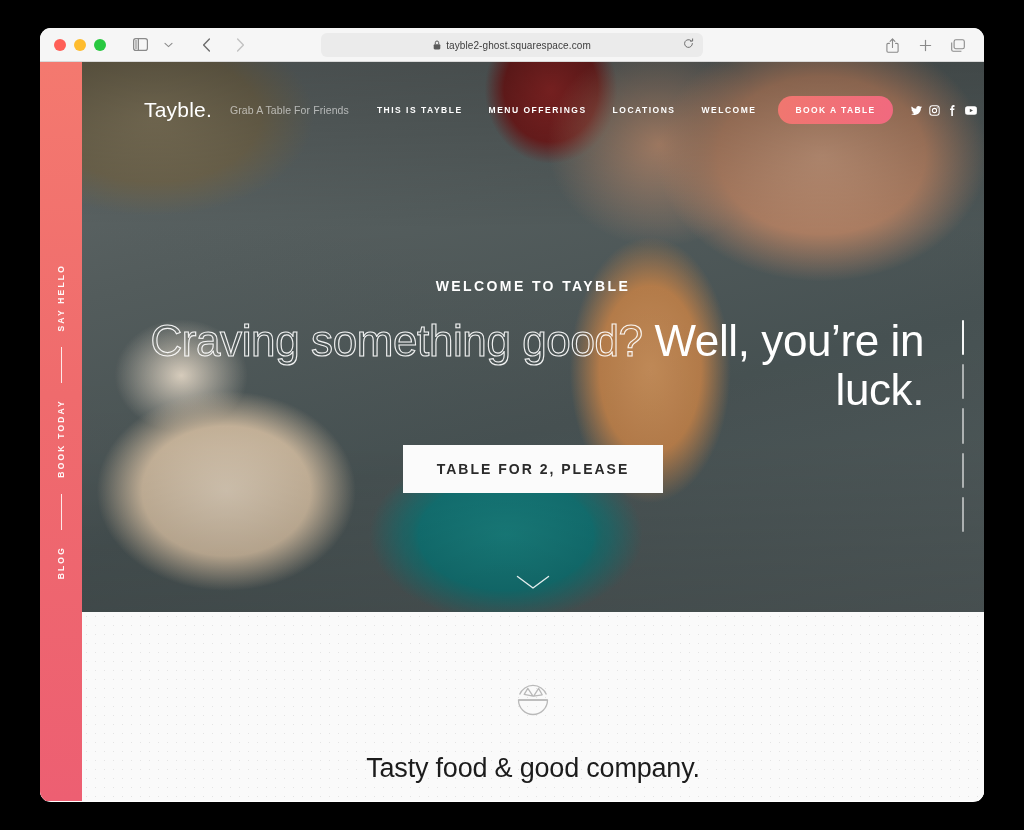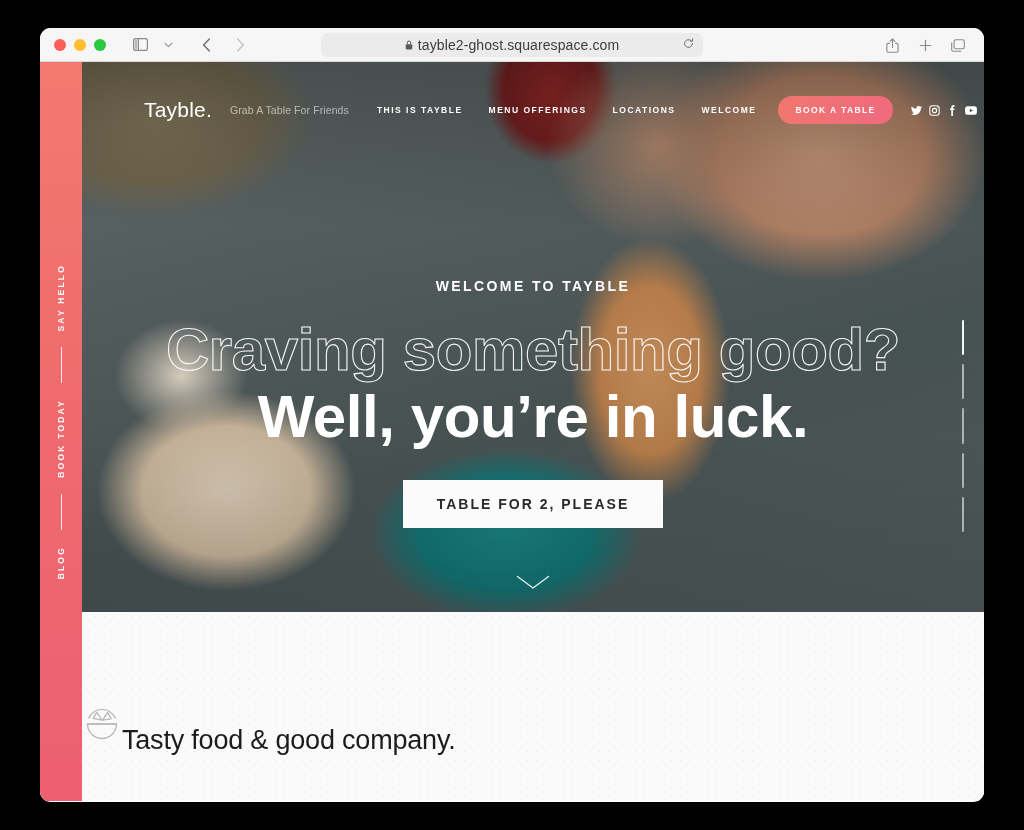--- a/index.html
+++ b/index.html
@@ -72,21 +72,21 @@
     width: 382px;
     height: 24px;
     background: #ebebeb;
     border-radius: 6px;
     display: flex;
     align-items: center;
     justify-content: center;
     gap: 5px;
   }
   #url-text {
-    font-size: 14px;
+    font-size: 10px;
     color: #3d3d3d;
     letter-spacing: 0.1px;
   }
   #lock-icon { color: #5a5a5a; display:flex; }
   #reload-icon {
     position: absolute; right: 9px; top: 5px;
     color: #6f6f6f; display:flex;
   }
 
   #toolbar-right {
@@ -245,25 +245,26 @@
   }
   #eyebrow {
     font-size: 14px;
     font-weight: 700;
     letter-spacing: 2.4px;
     color: #ffffff;
     margin-bottom: 22px;
     margin-top: 42px;
   }
   #headline {
-    font-size: 60px;
+    font-size: 44px;
     line-height: 1.12;
-    font-weight: 700;
+    font-weight: 400;
     color: #ffffff;
     letter-spacing: -0.4px;
+    text-align: right;
   }
   .hl-outline {
     color: transparent;
     -webkit-text-stroke: 1.1px rgba(255,255,255,0.92);
   }
   #cta-wrap { margin-top: 30px; display:flex; justify-content:center; }
   #cta-btn {
     background: #fbfbfb;
     color: #2a2a2a;
     font-size: 14px;
@@ -301,21 +302,21 @@
   
   #section-two {
     position: absolute;
     left: 42px; top: 550px;
     width: 902px;
     height: 189px;
     background-color: #fafafa;
     background-image: radial-gradient(rgba(0,0,0,0.085) 0.6px, transparent 0.6px);
     background-size: 9px 9px;
     display: flex;
-    flex-direction: row;
+    flex-direction: column;
     align-items: center;
     padding-top: 68px;
   }
   #bowl-icon { color: #b9b9b9; margin-bottom: 29px; }
   #section-two-title {
     font-size: 27px;
     color: #1c1c1c;
     font-weight: 400;
     letter-spacing: -0.2px;
   }

